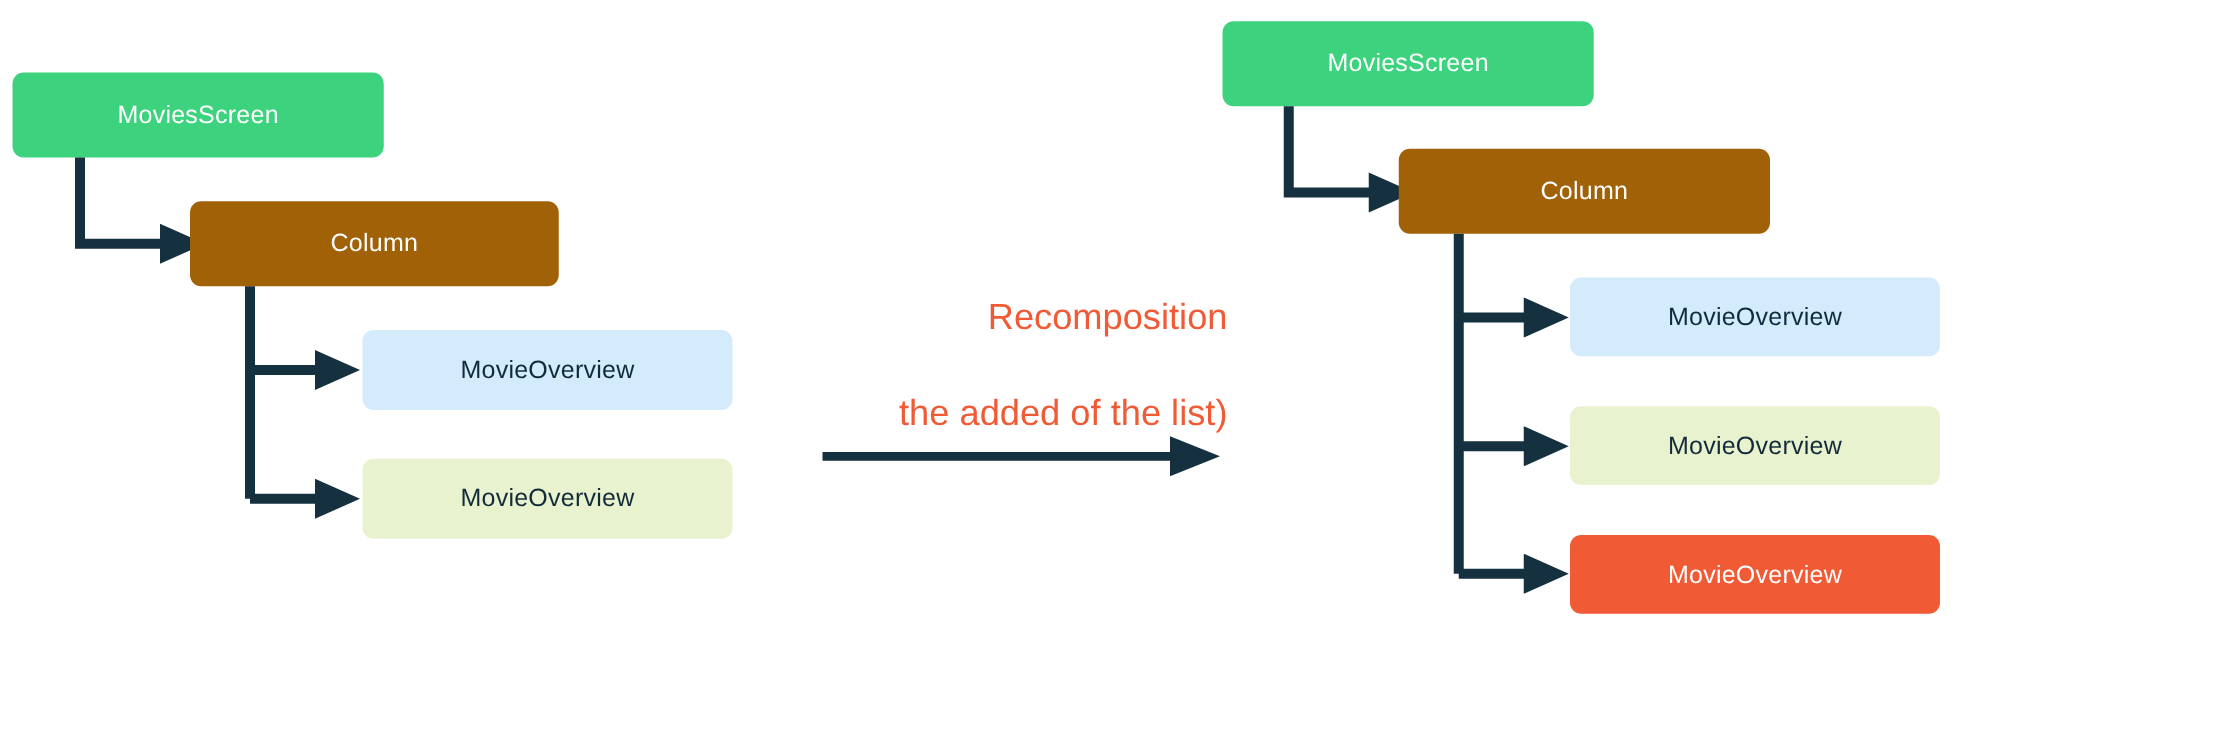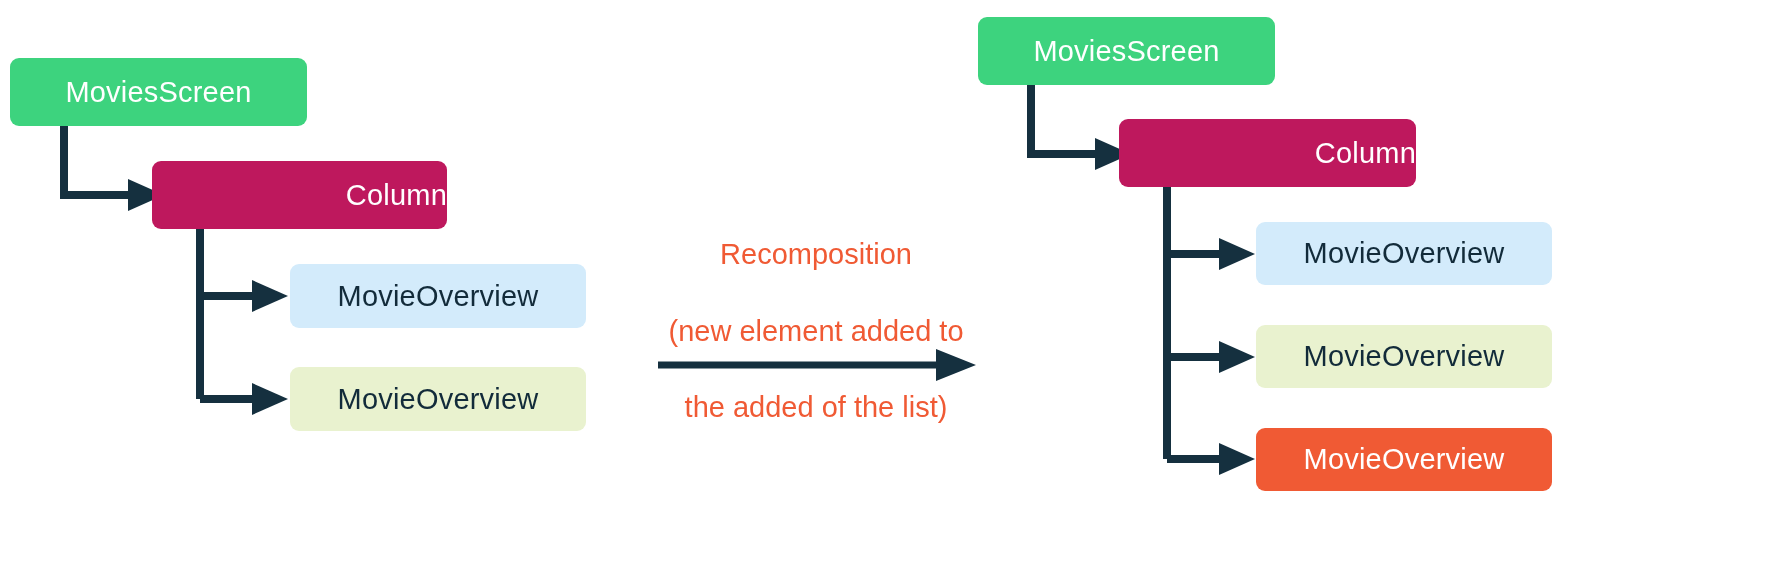--- a/index.html
+++ b/index.html
@@ -17,48 +17,48 @@
     background: #ffffff;
     overflow: hidden;
   }
   .node {
     position: absolute;
     box-sizing: border-box;
     border-radius: 9px;
     display: flex;
     align-items: center;
     justify-content: center;
-    font-size: 29px;
+    font-size: 20px;
     line-height: 1;
     letter-spacing: 0.2px;
     white-space: nowrap;
   }
   .node-green  { background: #3DD37E; color: #ffffff; }
-  .node-blue   { background: #be185d; color: #ffffff; justify-content: flex-end; }
+  .node-blue   { background: #a16207; color: #ffffff; }
   .node-lblue  { background: #D3EBFB; color: #122B3A; }
   .node-lgreen { background: #E9F2CF; color: #122B3A; }
   .node-orange { background: #F05A34; color: #ffffff; }
 
   .connector {
     position: absolute;
     overflow: visible;
   }
   .connector path,
   .connector line {
     stroke: #15303F;
     fill: none;
   }
   .connector polygon { fill: #15303F; }
 
   .caption {
     position: absolute;
     color: #F05A34;
     font-size: 29px;
     line-height: 1.32;
-    text-align: center;
+    text-align: right;
     white-space: pre-line;
   }
   .flow-arrow { position: absolute; overflow: visible; }
   .flow-arrow path { stroke: #15303F; stroke-width: 7; fill: none; }
   .flow-arrow polygon { fill: #15303F; }
 </style>
 </head>
 <body>
 
 <div id="stage">
@@ -91,21 +91,20 @@
     </div>
 
     <div class="node node-lgreen" style="left:290px; top:367px; width:296px; height:64px;">
       <span>MovieOverview</span>
     </div>
   </div>
 
   <div>
     <div class="caption" style="left:650px; top:197px; width:332px;">
       <div>Recomposition</div>
-      <div>(new element added to</div>
       <div>the added of the list)</div>
     </div>
 
     <svg class="flow-arrow" style="left:658px; top:348px;" width="320" height="34" viewBox="0 0 320 34">
       <path d="M0 17 L282 17"></path>
       <polygon points="278,1 318,17 278,33"></polygon>
     </svg>
   </div>
 
   <div>

